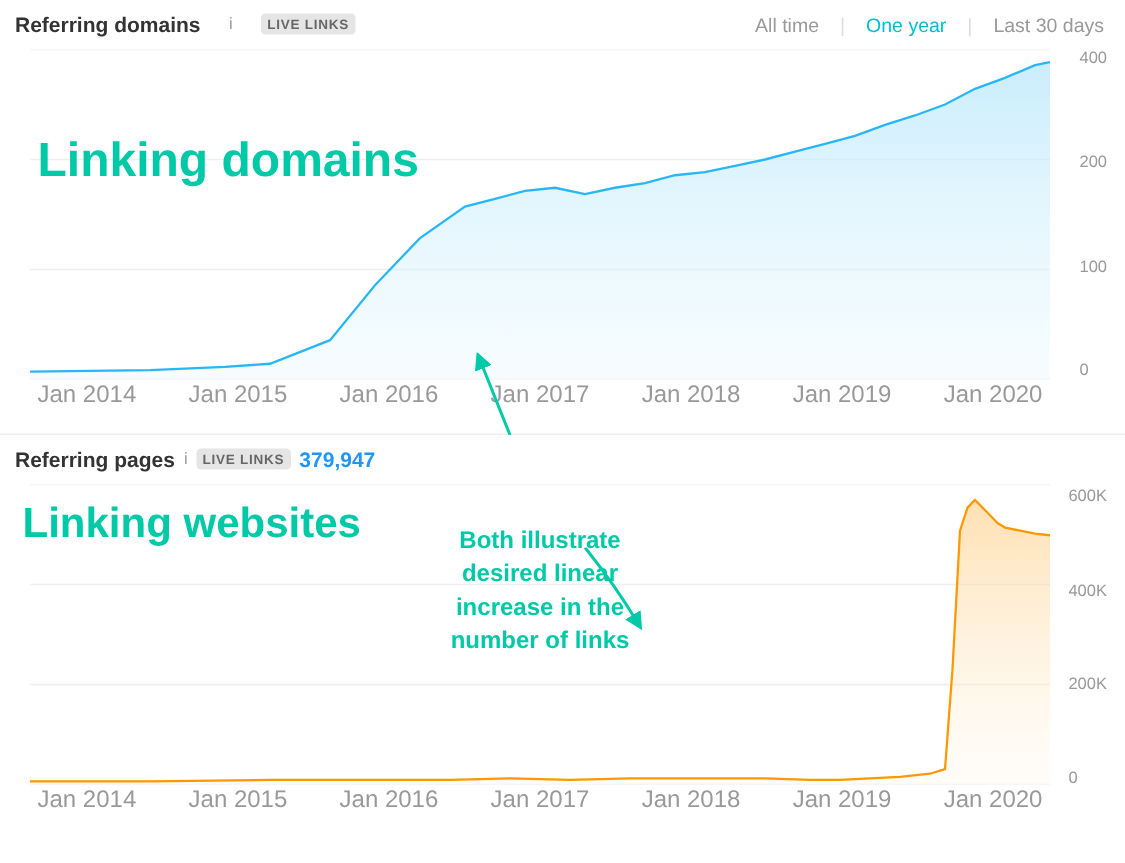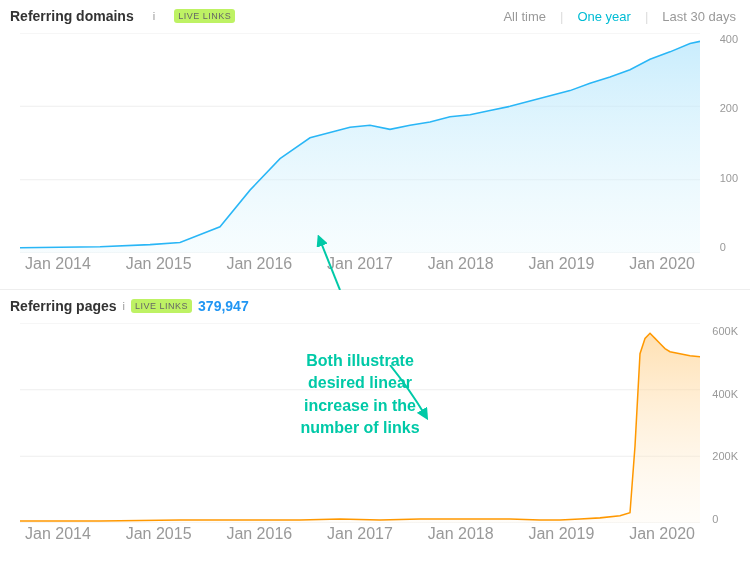--- a/index.html
+++ b/index.html
@@ -41,26 +41,26 @@
       gap: 19px;
     }
 
     .section-title {
       font-size: 14px;
       font-weight: 600;
       color: #333;
     }
 
     .live-links-badge {
-      background: #bef264;
+      background: #e5e5e5;
       color: #666;
       font-size: 9px;
       padding: 2px 4px;
       border-radius: 3px;
-      font-weight: 400;
+      font-weight: 700;
       letter-spacing: 0.5px;
     }
 
     .info-icon {
       color: #999;
       font-size: 11px;
       cursor: pointer;
     }
 
     .time-filters {
@@ -217,20 +217,21 @@
       <div class="time-filters">
         <span class="time-filter">All time</span>
         <span class="time-filter-separator">|</span>
         <span class="time-filter active">One year</span>
         <span class="time-filter-separator">|</span>
         <span class="time-filter">Last 30 days</span>
       </div>
     </div>
 
     <div style="position:relative;">
+      <span class="big-label">Linking domains</span>
 
       <div class="chart-area">
         <div class="chart-top">
           <svg class="chart-svg" viewBox="0 0 680 210" preserveAspectRatio="none">
 
             <line x1="0" y1="0" x2="680" y2="0" stroke="#eee" stroke-width="1"></line>
             <line x1="0" y1="70" x2="680" y2="70" stroke="#eee" stroke-width="1"></line>
             <line x1="0" y1="140" x2="680" y2="140" stroke="#eee" stroke-width="1"></line>
             <line x1="0" y1="210" x2="680" y2="210" stroke="#eee" stroke-width="1"></line>
 
@@ -290,20 +291,21 @@
     <svg class="arrow-down" viewBox="0 0 60 55" style="position:absolute; top:75px; left:380px; z-index:10; width:60px; height:55px;">
       <defs>
         <marker id="arrowhead-dn" markerWidth="6" markerHeight="6" refX="3" refY="3" orient="auto">
           <polygon points="0 0, 6 3, 0 6" fill="#00c9a7"></polygon>
         </marker>
       </defs>
       <path d="M10,0 Q30,25 45,50" fill="none" stroke="#00c9a7" stroke-width="2" marker-end="url(#arrowhead-dn)"></path>
     </svg>
 
     <div style="position:relative;">
+      <span style="position:absolute; top:10px; left:5px; font-size:28px; font-weight:700; color:#00c9a7; z-index:5;">Linking websites</span>
 
       <div class="chart-area">
         <div class="chart-bottom">
           <svg class="chart-svg" viewBox="0 0 680 195" preserveAspectRatio="none">
 
             <line x1="0" y1="0" x2="680" y2="0" stroke="#eee" stroke-width="1"></line>
             <line x1="0" y1="65" x2="680" y2="65" stroke="#eee" stroke-width="1"></line>
             <line x1="0" y1="130" x2="680" y2="130" stroke="#eee" stroke-width="1"></line>
             <line x1="0" y1="195" x2="680" y2="195" stroke="#eee" stroke-width="1"></line>
 

